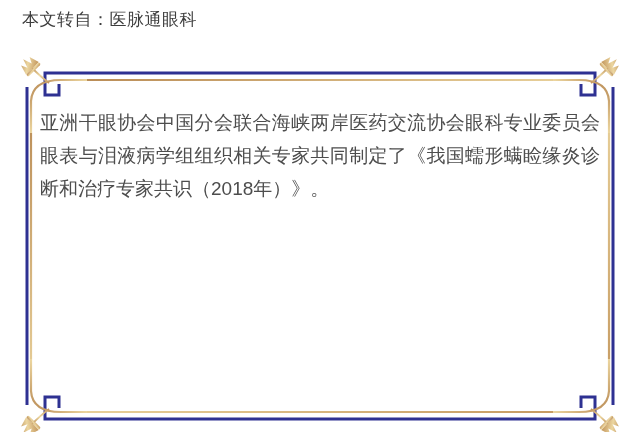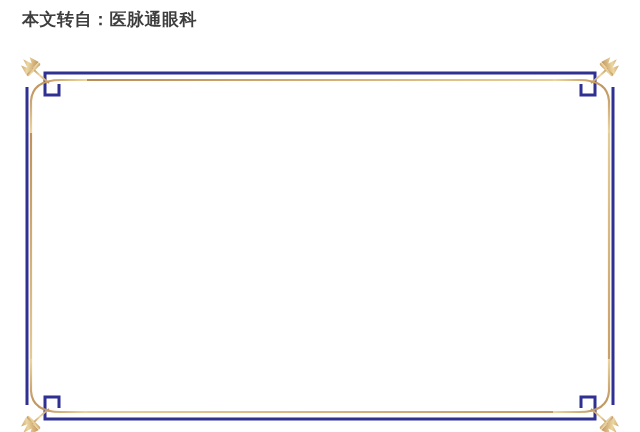--- a/index.html
+++ b/index.html
@@ -9,21 +9,20 @@
     height: 432px;
     background: #ffffff;
     overflow: hidden;
     font-family: "Liberation Sans", "DejaVu Sans", sans-serif;
   }
   .stage {
     position: relative;
     width: 640px;
     height: 335px;
     background: #ffffff;
-    font-weight: bold;
   }
   .source-line {
     position: absolute;
     left: 22px;
     top: 8px;
     font-size: 17px;
     line-height: 24px;
     color: #3d3d3d;
     letter-spacing: 0.5px;
   }
@@ -83,15 +82,16 @@
     <path class="navy" d="M87,73 H553 M87,419 H553 M27,133 V359 M613,133 V359"></path>
     <path class="gold" d="M87,80 H553 M87,412 H553 M31,133 V359 M609,133 V359"></path>
 
     <use href="#corner" transform="translate(27,73)"></use>
     <use href="#corner" transform="translate(613,73) scale(-1,1)"></use>
     <use href="#corner" transform="translate(27,419) scale(1,-1)"></use>
     <use href="#corner" transform="translate(613,419) scale(-1,-1)"></use>
   </svg>
 
   <div class="content">
+    <p>亚洲干眼协会中国分会联合海峡两岸医药交流协会眼科专业委员会眼表与泪液病学组组织相关专家共同制定了《我国蠕形螨睑缘炎诊断和治疗专家共识（2018年）》。</p>
   </div>
 
 </div>
 
 </body></html>

